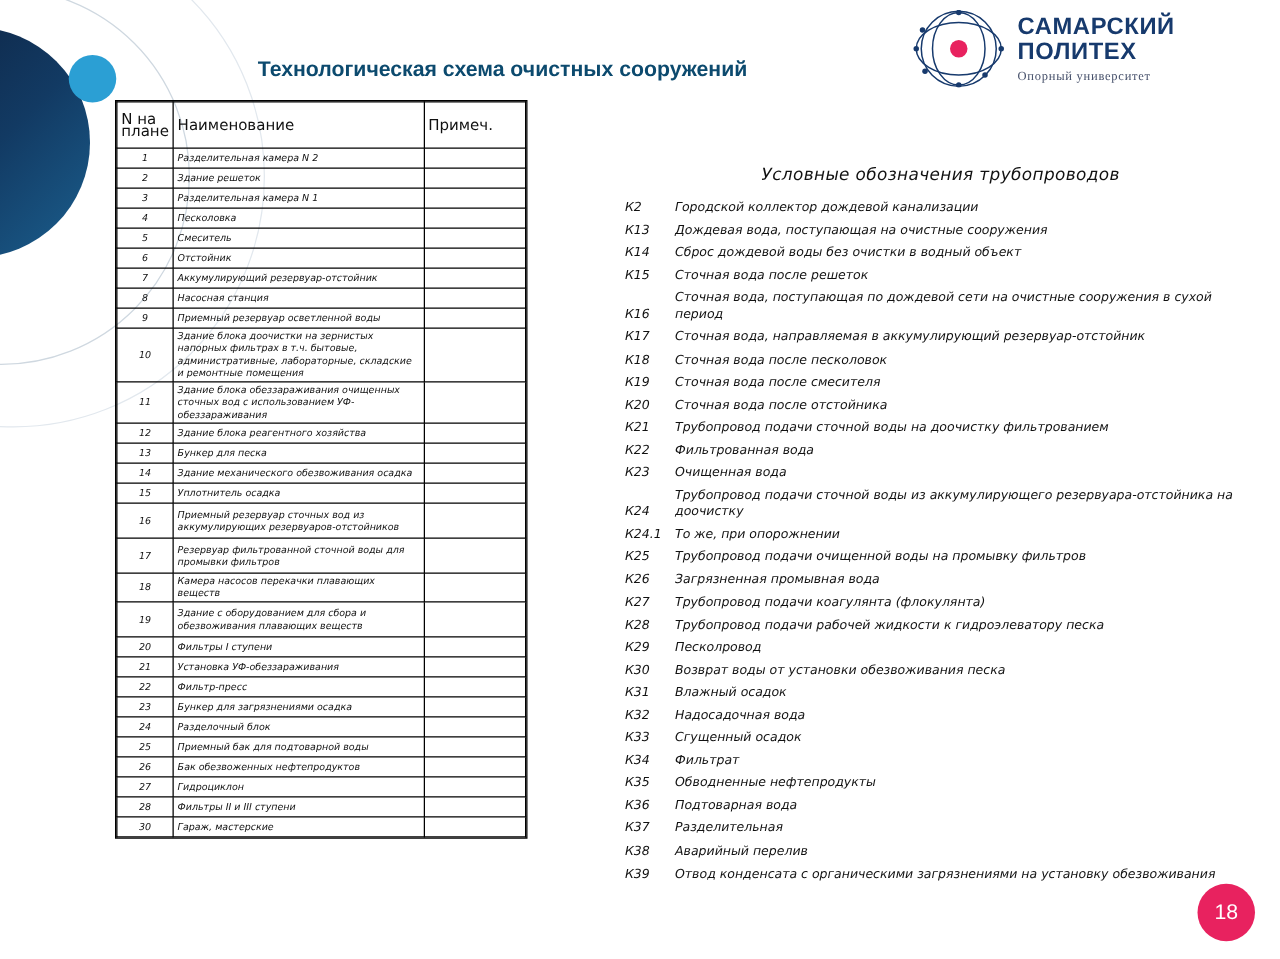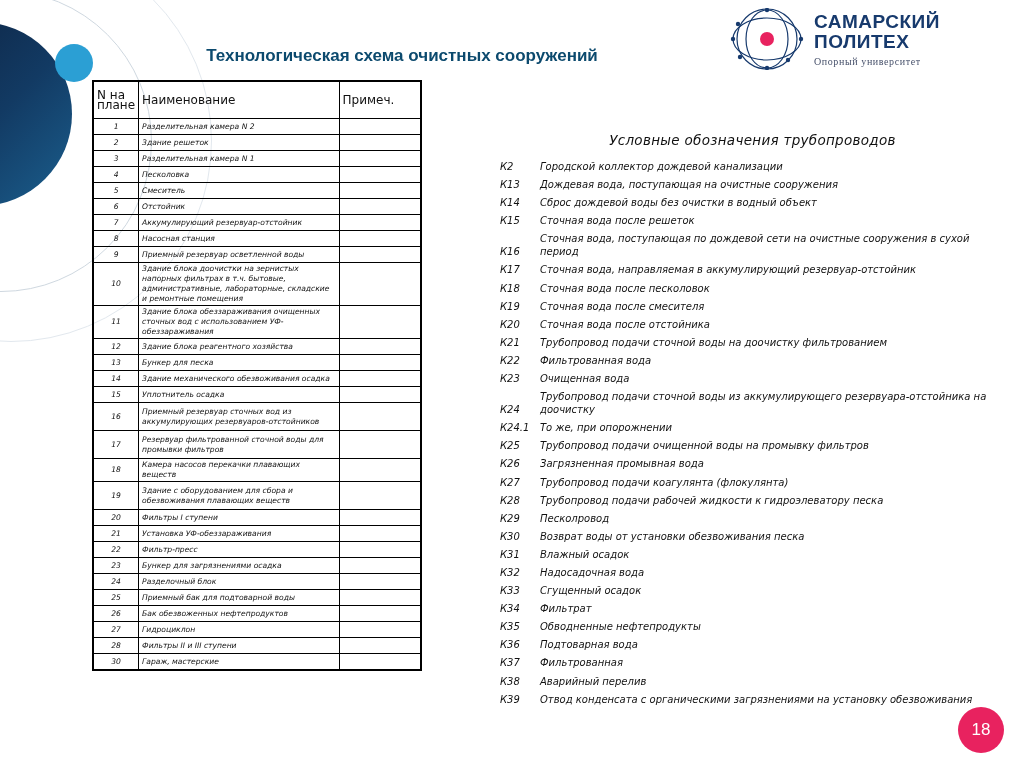--- a/index.html
+++ b/index.html
@@ -410,21 +410,21 @@
       <div class="pipe-row">
         <div class="pipe-code">К35</div>
         <div class="pipe-desc">Обводненные нефтепродукты</div>
       </div>
       <div class="pipe-row">
         <div class="pipe-code">К36</div>
         <div class="pipe-desc">Подтоварная вода</div>
       </div>
       <div class="pipe-row">
         <div class="pipe-code">К37</div>
-        <div class="pipe-desc">Фильтрованная</div>
+        <div class="pipe-desc">Разделительная</div>
       </div>
       <div class="pipe-row">
         <div class="pipe-code">К38</div>
         <div class="pipe-desc">Аварийный перелив</div>
       </div>
       <div class="pipe-row">
         <div class="pipe-code">К39</div>
         <div class="pipe-desc">Отвод конденсата с органическими загрязнениями на установку обезвоживания</div>
       </div>
     </div>

